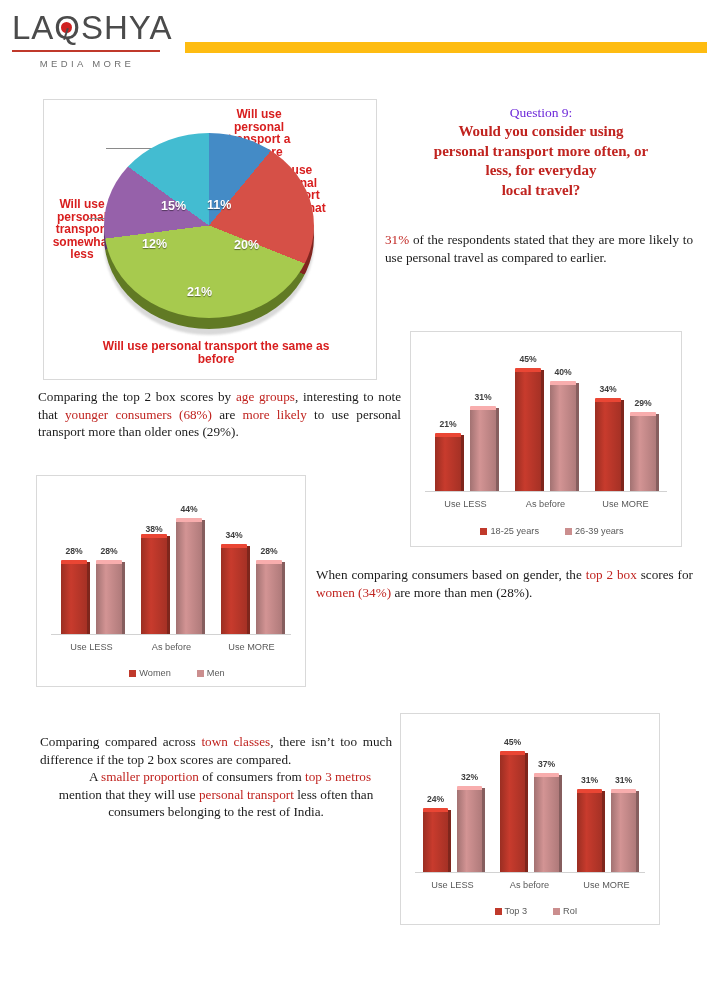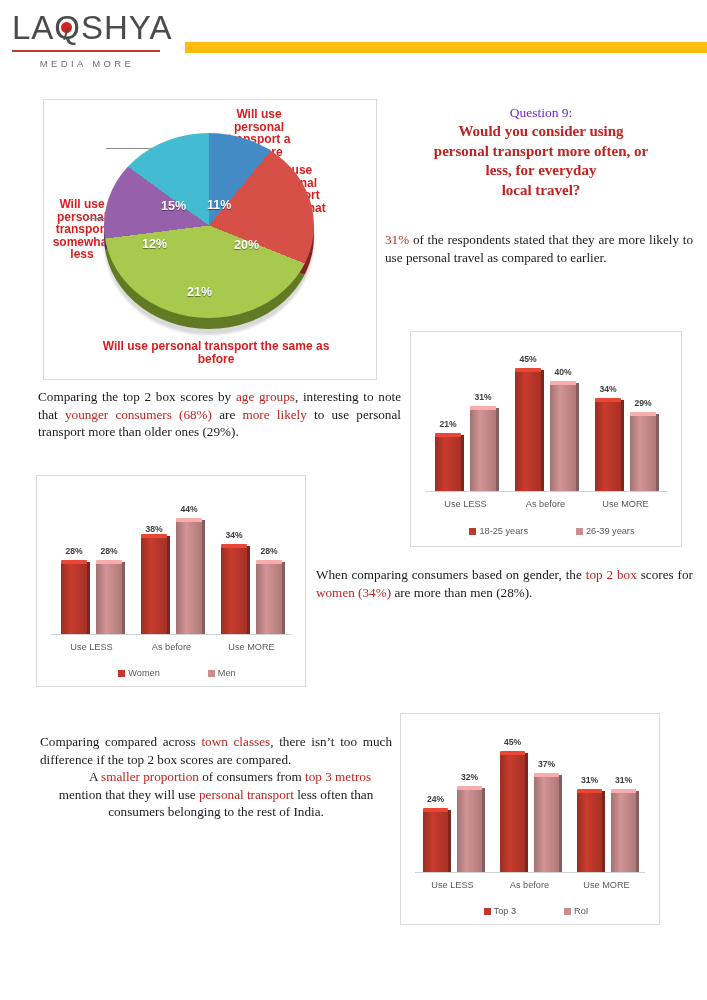--- a/index.html
+++ b/index.html
@@ -93,21 +93,21 @@
   }
   .catlabel{
     position:absolute;text-align:center;
     font-family:"Liberation Sans", sans-serif;font-size:9.2px;color:#5a5a5a;
   }
   .legend{
     position:absolute;left:0;right:0;text-align:center;
     font-family:"Liberation Sans", sans-serif;font-size:9.2px;color:#5a5a5a;
     white-space:nowrap;
   }
-  .legend .itm{display:inline-block;margin:0 18px;padding-left:12px;}
+  .legend .itm{display:inline-block;margin:0 7px;padding-left:12px;}
   .legend .sw{
     display:inline-block;width:7px;height:7px;margin-right:3px;
     position:relative;top:1px;
   }
 </style>
 </head>
 <body>
 
 <div class="abs" id="logo">
   <div class="word">LAQSHYA</div>

